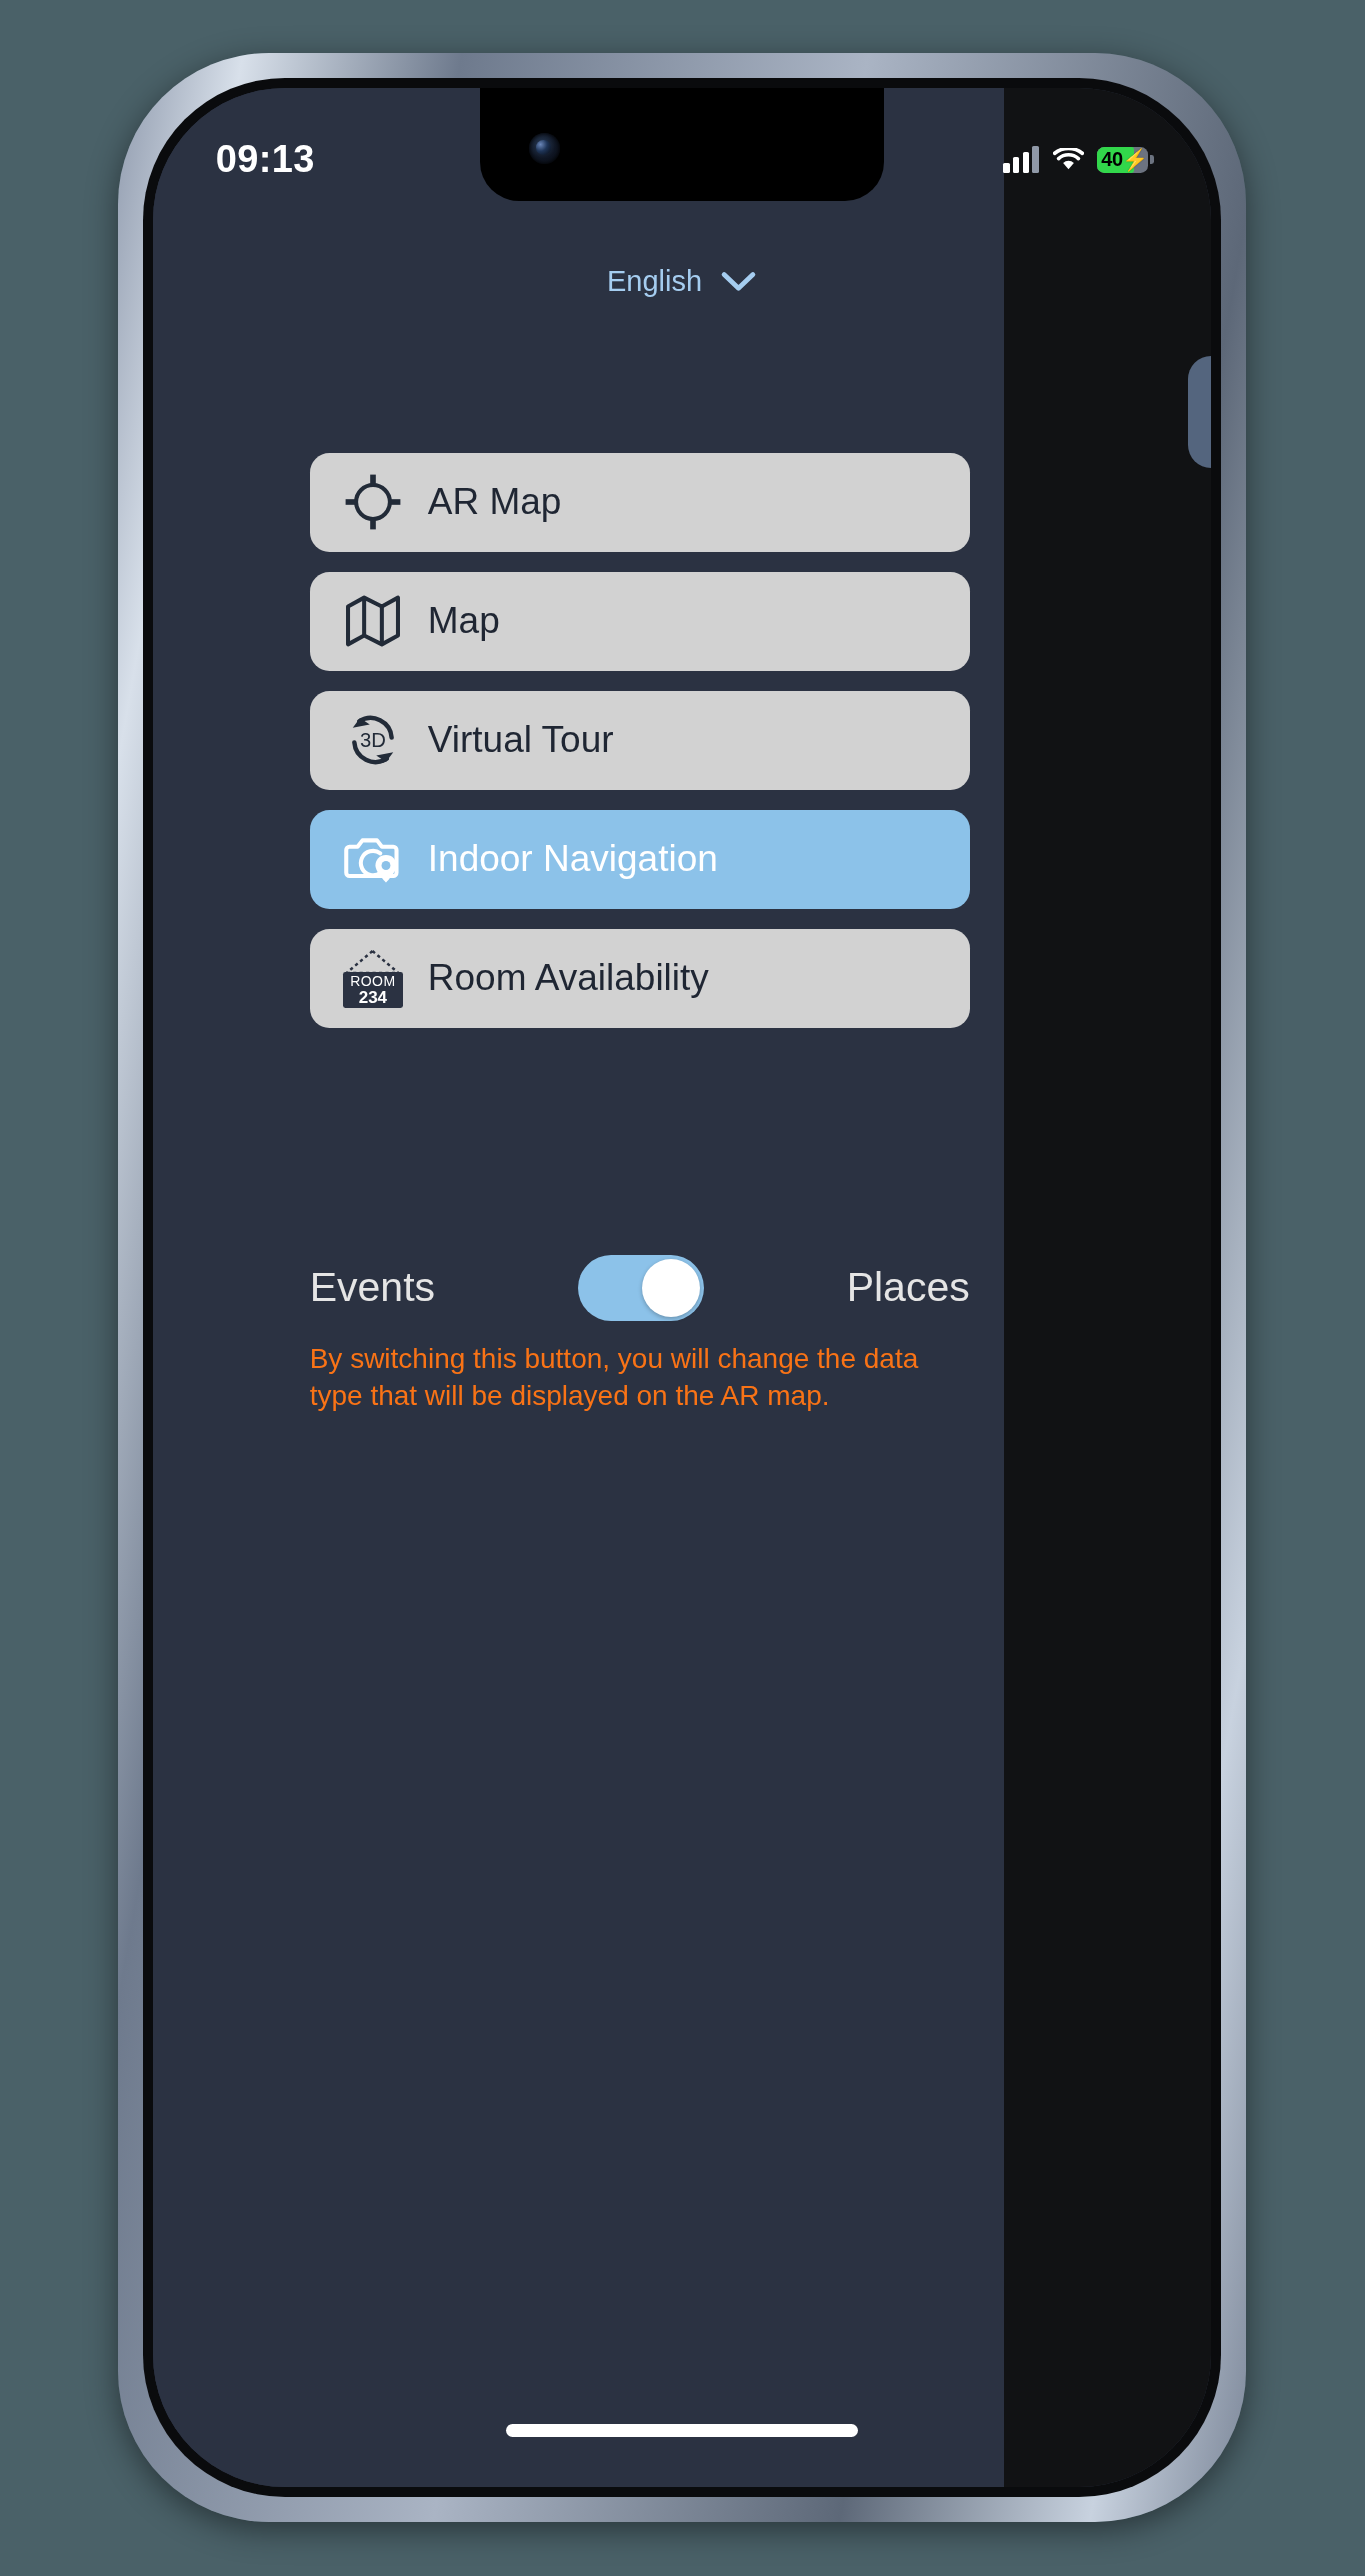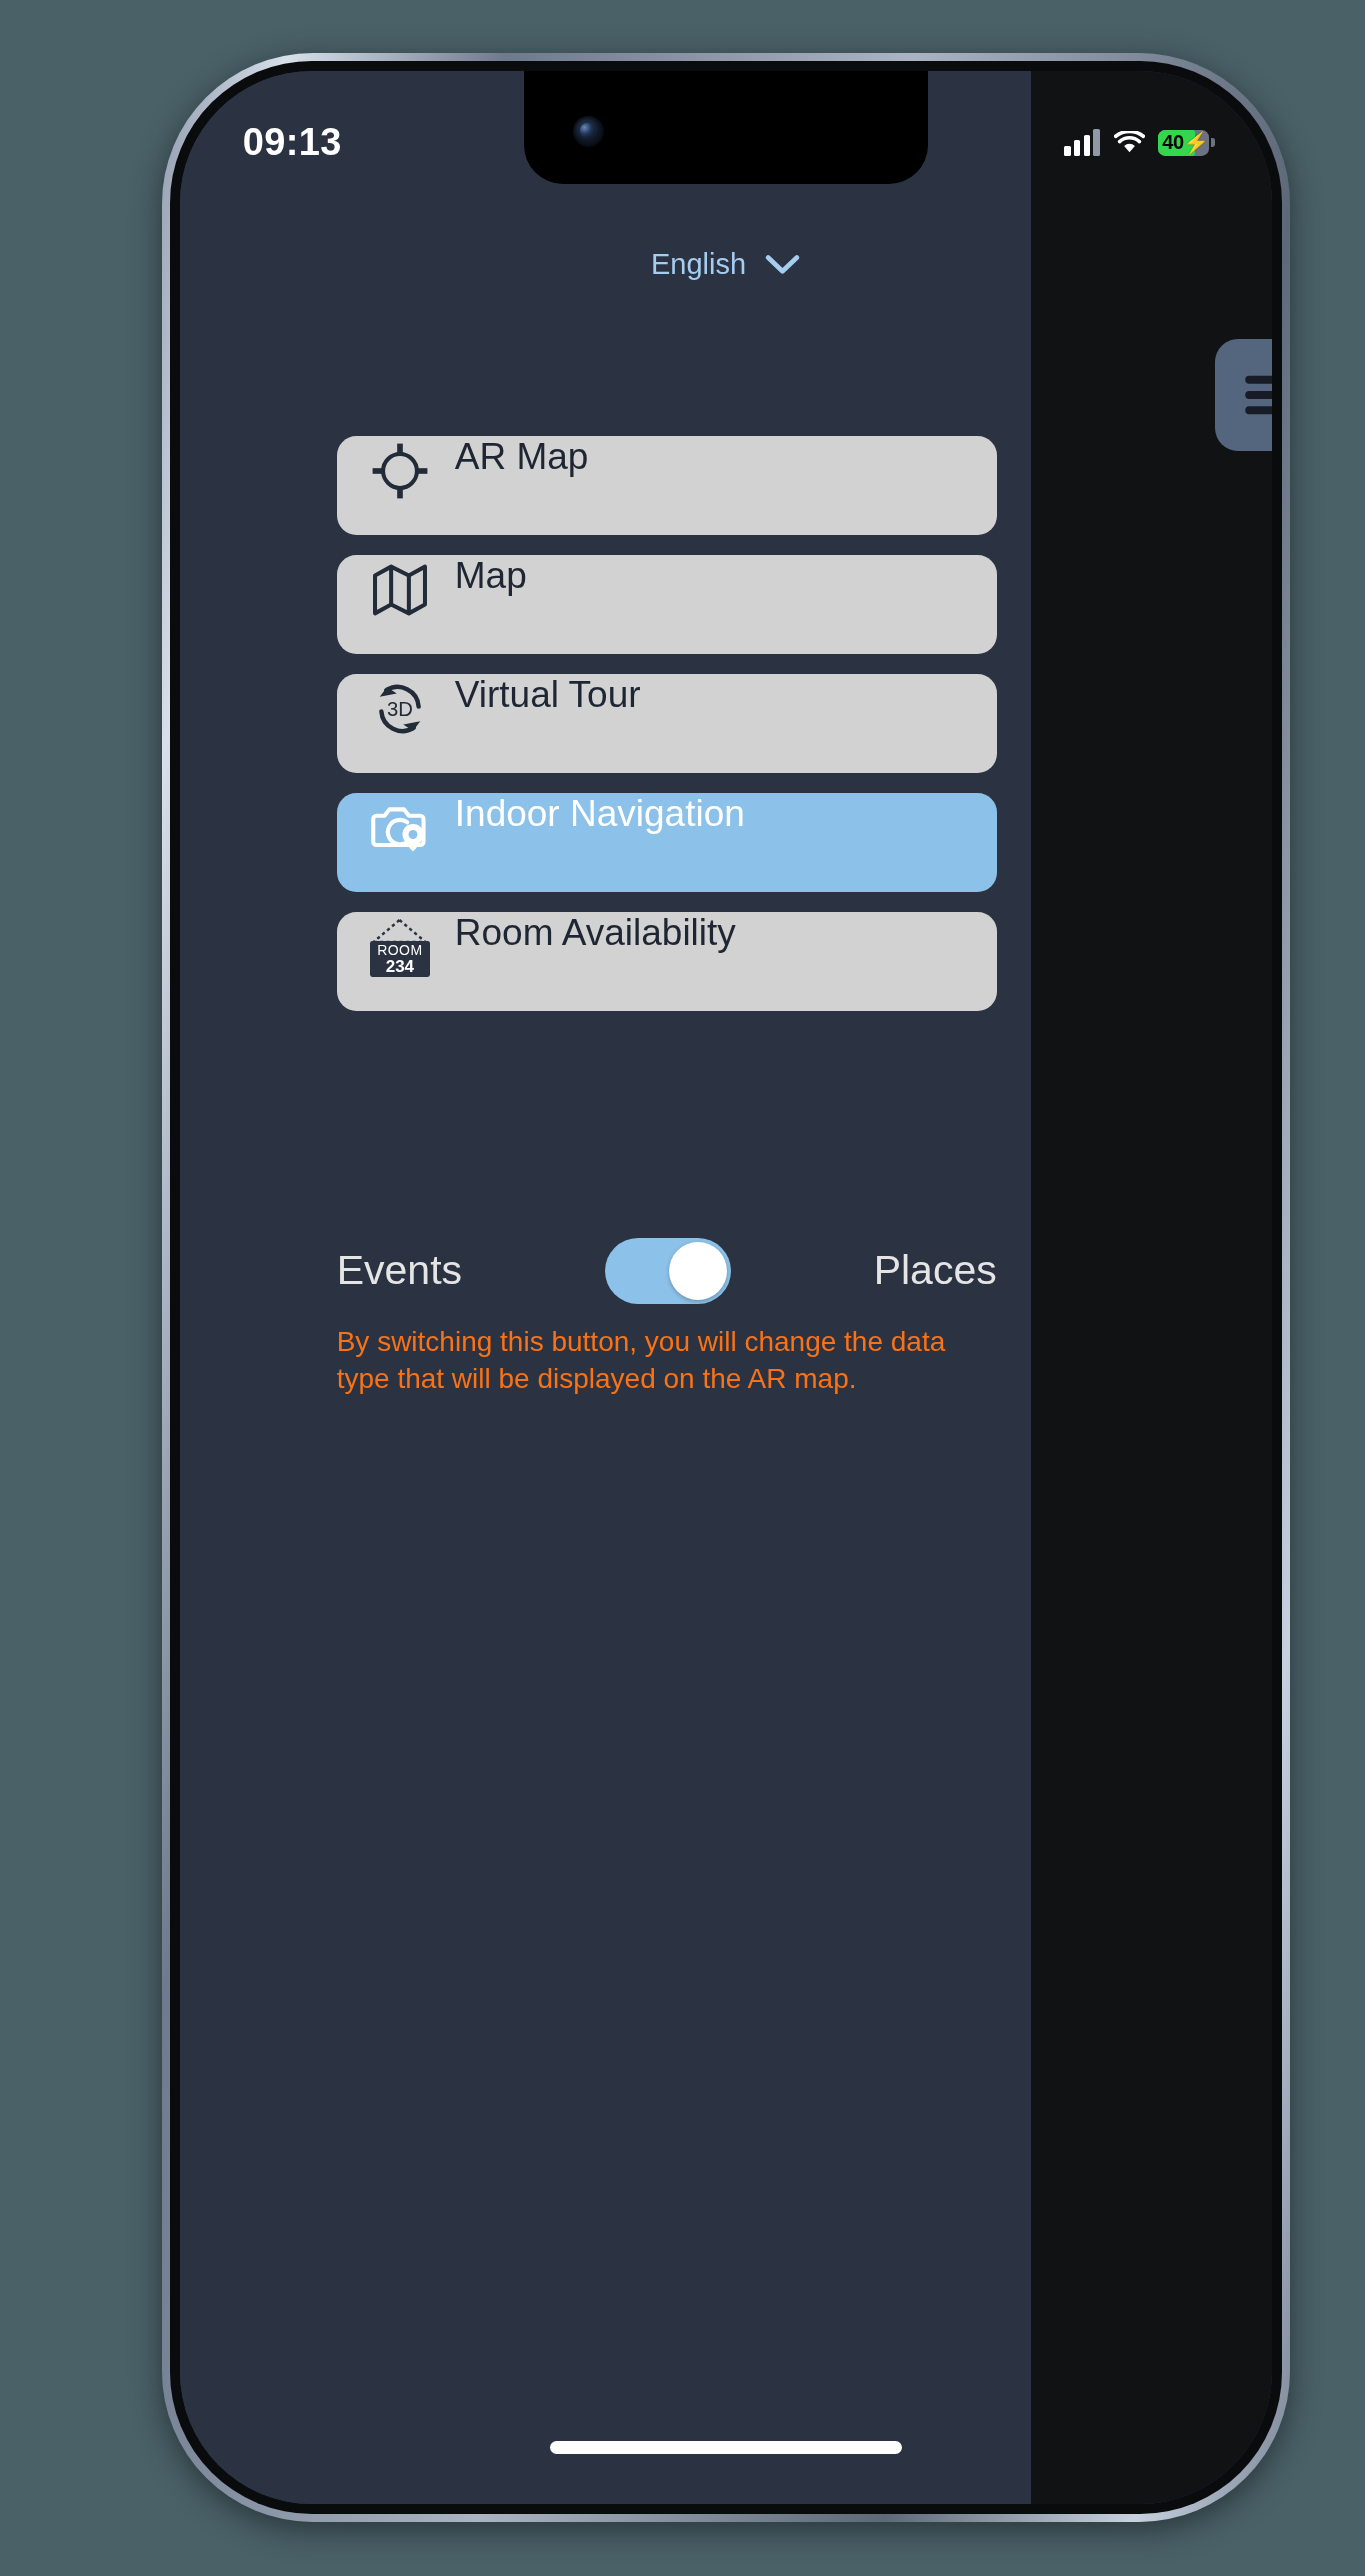--- a/index.html
+++ b/index.html
@@ -10,23 +10,22 @@
     overflow: hidden;
   }
 
   
   #device {
     position: absolute;
     left: 118px; top: 53px;
     width: 1128px; height: 2469px;
     border-radius: 151px;
     background: linear-gradient(100deg,#8e99ac 0%,#d8e0ea 8%,#6e7a8d 22%,#aab4c4 48%,#5d6878 74%,#c8d2df 90%,#7b8698 100%);
-    padding: 8px;
+    padding: 25px;
     box-shadow: 0 8px 32px rgba(0,0,0,.45);
-    margin-left: 44px;
   }
   #device-inner {
     width: 100%; height: 100%;
     border-radius: 142px;
     background: #0a0b0d;
     padding: 9.7px;
   }
   #screen {
     position: relative;
     width: 100%; height: 100%;
@@ -146,21 +145,21 @@
   #chevron-down-icon { display: block; line-height: 0; }
 
   
   #menu-list {
     position: absolute; z-index: 20;
     left: 157px; top: 365px;
     width: 660px;
     display: flex; flex-direction: column; gap: 20px;
   }
   .menu-item {
-    display: flex; align-items: flex-start;
+    display: flex; align-items: center;
     height: 99px;
     border-radius: 19.5px;
     background: #d2d2d2;
     padding-left: 27.6px;
     cursor: pointer;
   }
   .menu-item.active { background: #8cc2e9; }
   .menu-icon {
     width: 71px; height: 71px;
     display: flex; align-items: center; justify-content: center;

